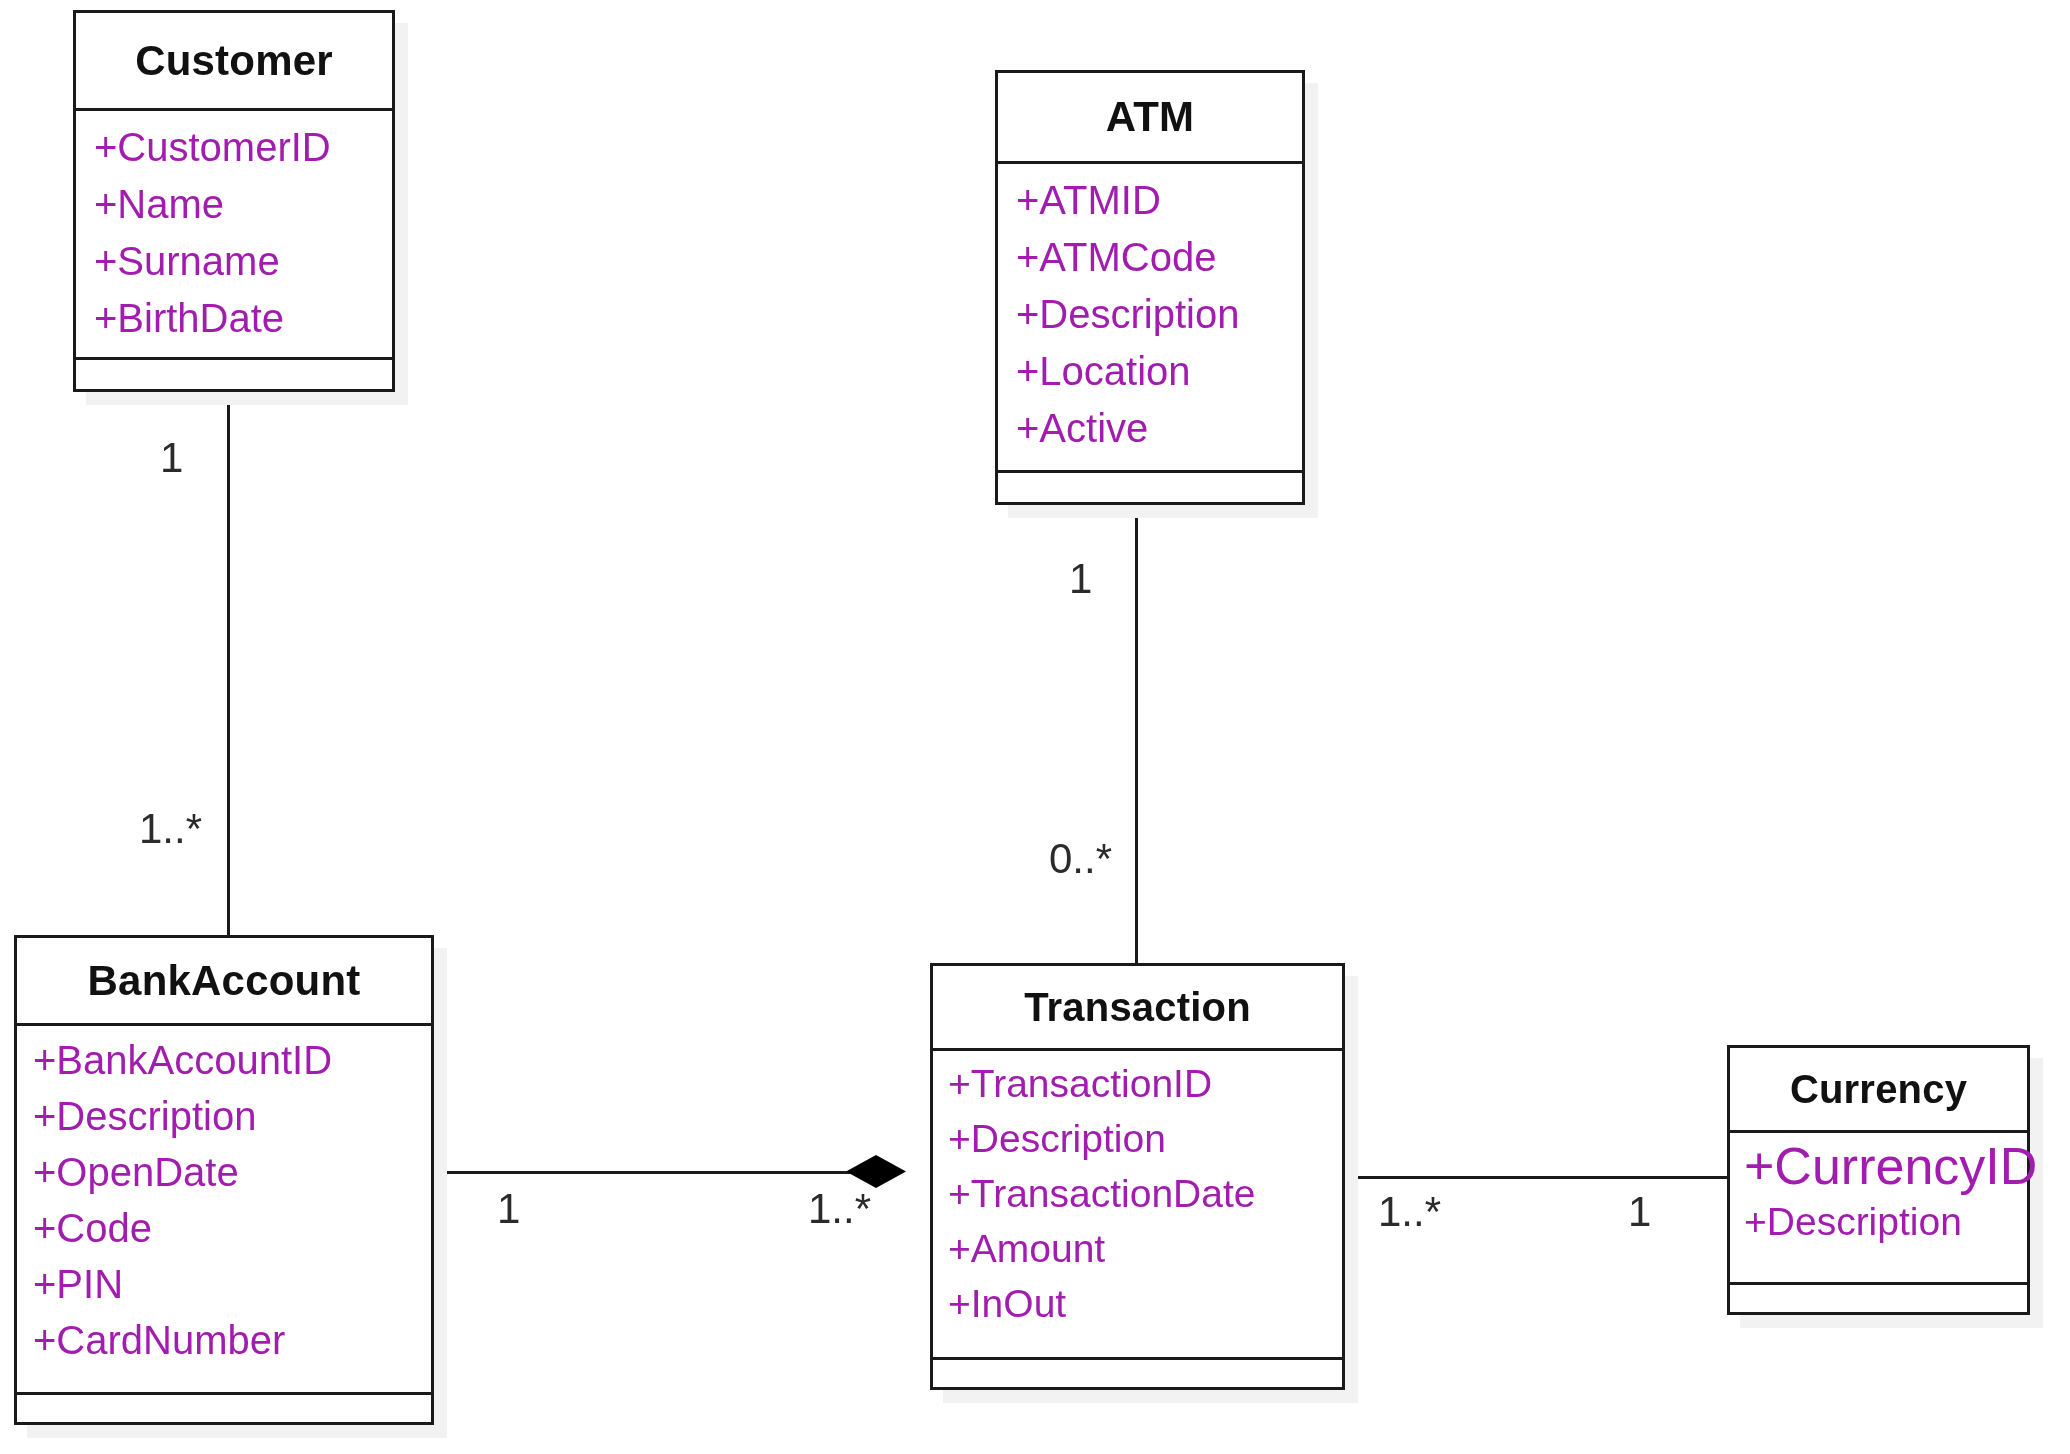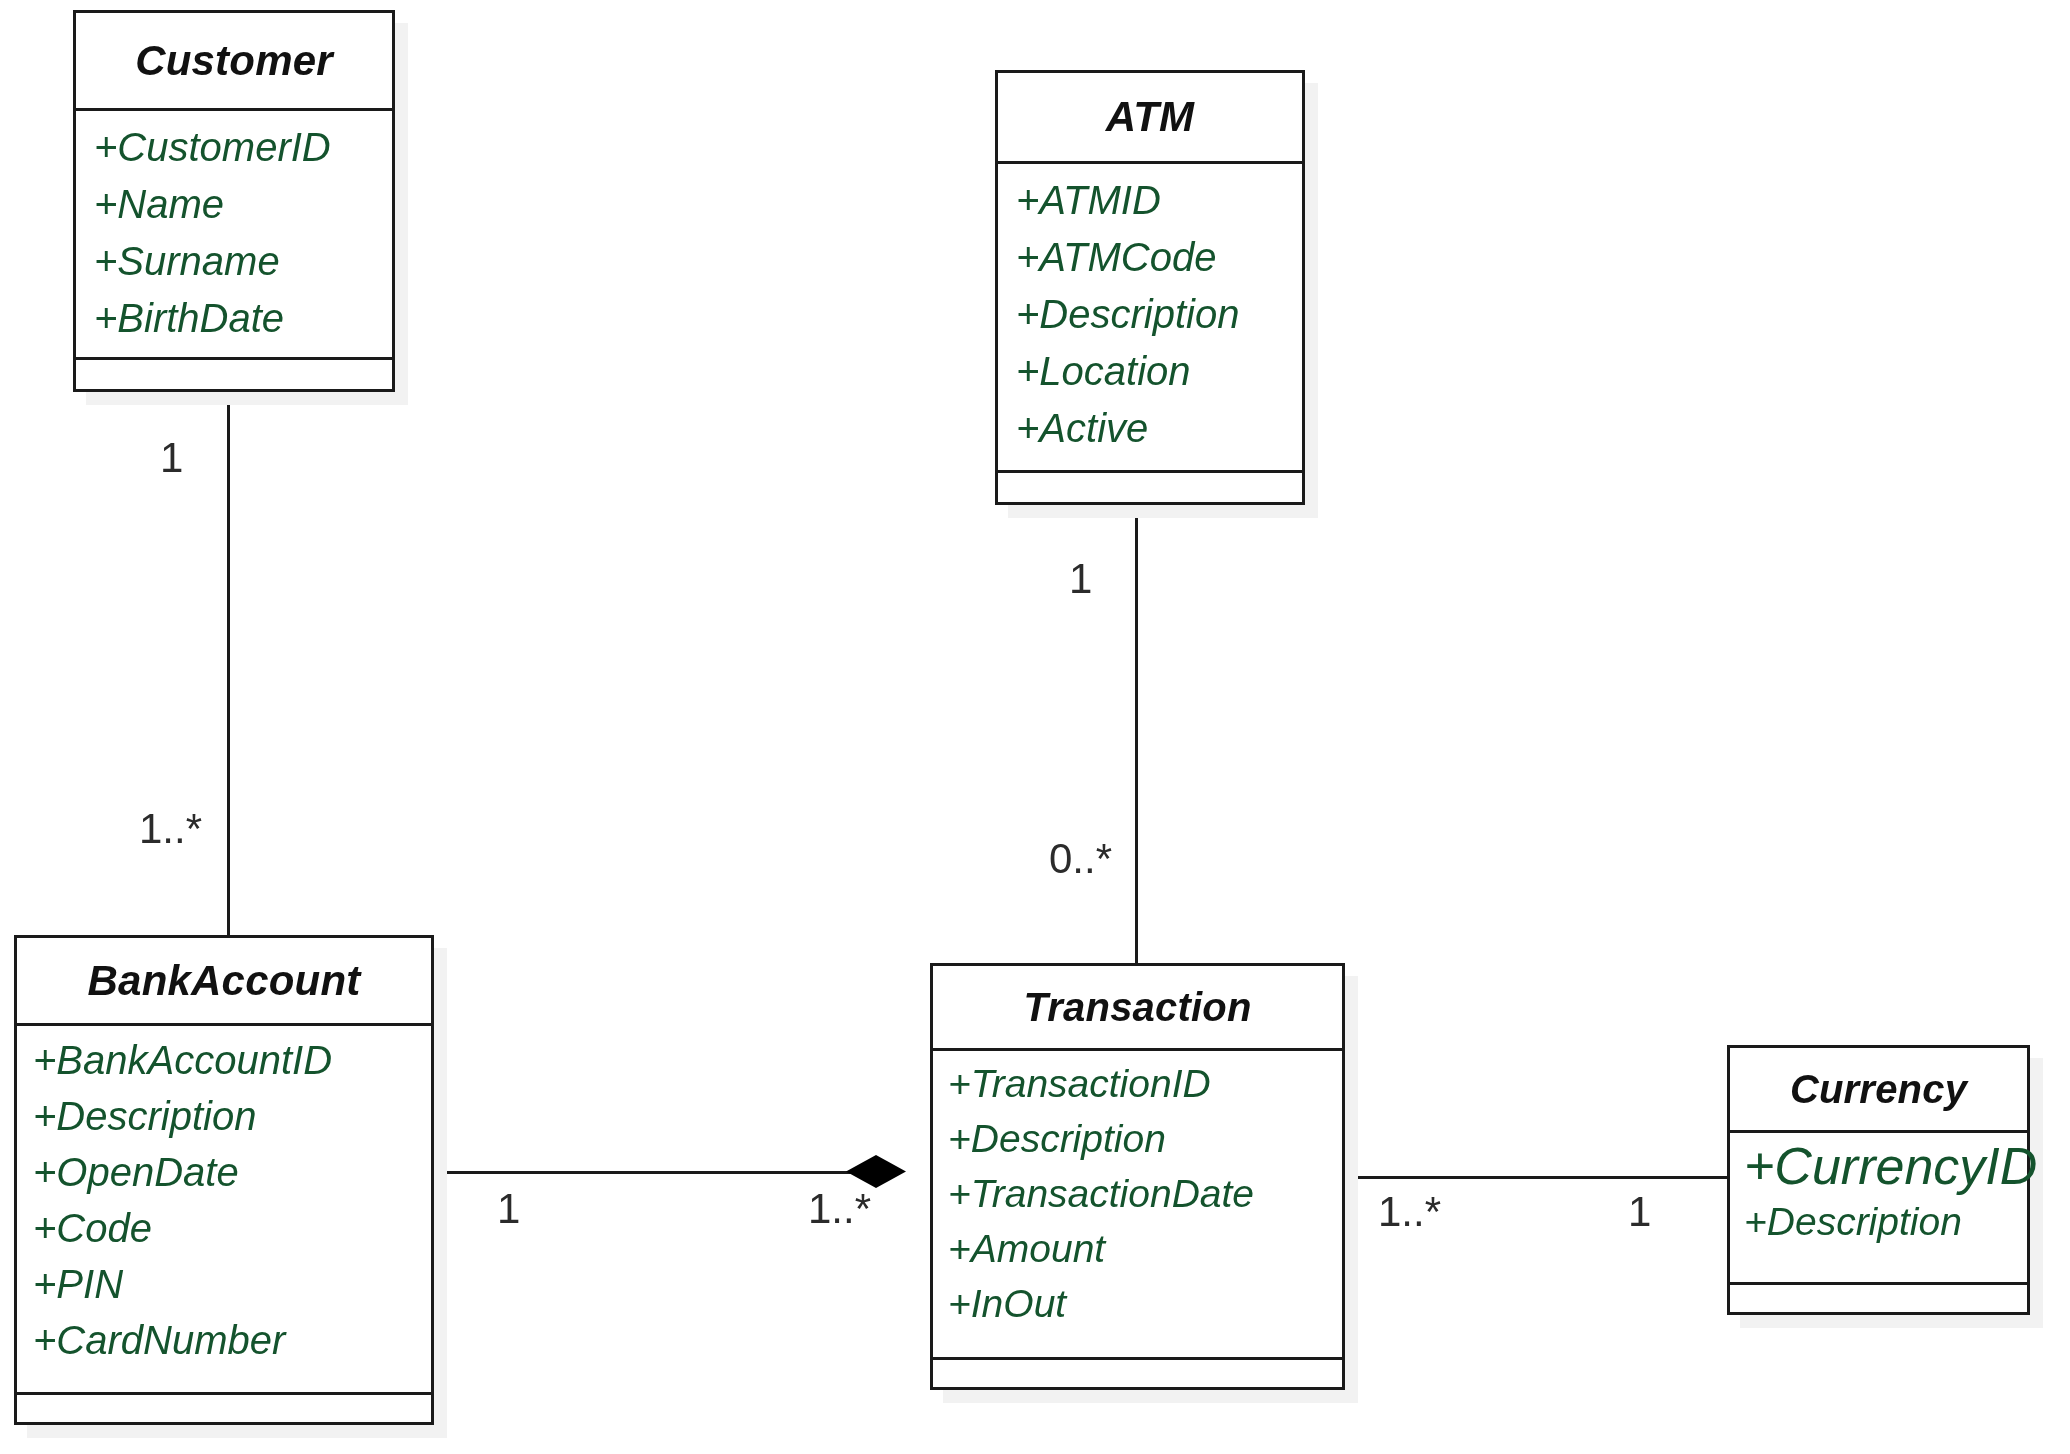--- a/index.html
+++ b/index.html
@@ -20,21 +20,20 @@
   
   .uml-class {
     position: absolute;
     background: #ffffff;
     border: 3px solid #1a1a1a;
     box-sizing: border-box;
     box-shadow: 13px 13px 0 0 #f2f2f2;
     display: flex;
     flex-direction: column;
     z-index: 5;
-    font-style: italic;
   }
   .uml-name {
     text-align: center;
     font-weight: bold;
     color: #111111;
     letter-spacing: 0.2px;
     box-sizing: border-box;
     display: flex;
     align-items: center;
     justify-content: center;
@@ -43,21 +42,21 @@
     border-top: 3px solid #1a1a1a;
     box-sizing: border-box;
     color: #3a3a3a;
     display: flex;
     flex-direction: column;
     justify-content: flex-start;
     flex: 1 1 auto;
   }
   .uml-attr {
     white-space: nowrap;
-    color: #14532d;
+    color: #a21caf;
   }
   .uml-ops {
     border-top: 3px solid #1a1a1a;
     box-sizing: border-box;
     flex: 0 0 auto;
   }
 
   
   .edge-v {
     position: absolute;

